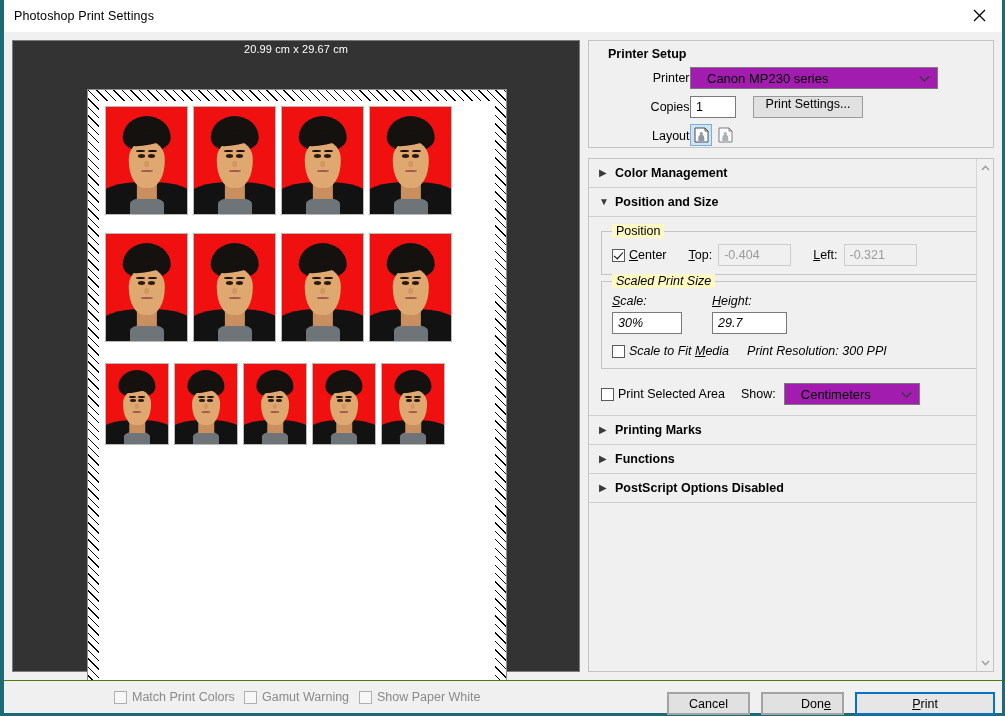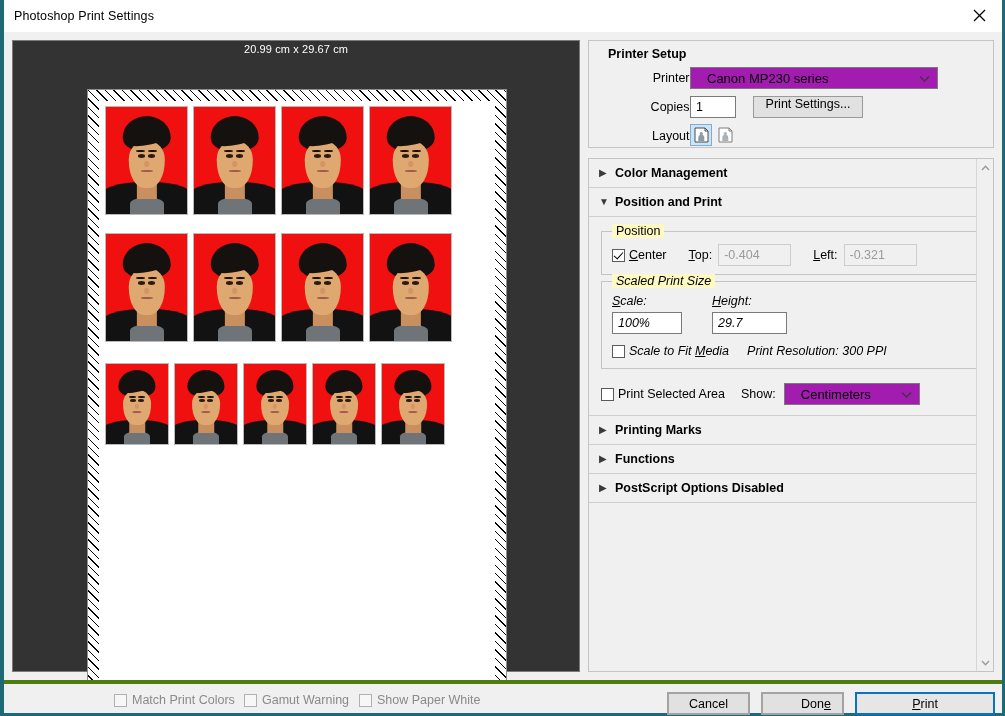--- a/index.html
+++ b/index.html
@@ -320,21 +320,21 @@
     cursor: pointer;
   }
   #sb-up { top: 0; }
   #sb-down { bottom: 0; }
 
   
   #footer {
     position: absolute; left: 0; top: 680px;
     width: 998px; height: 33px;
     background: #f0f0f0;
-    border-top: 4px solid #4d7c0f;
+    border-top: 1px solid #4d7c0f;
   }
   .foot-chk { position: absolute; top: 9px; display: flex; align-items: center; }
   .foot-chk .txt { margin-left: 5px; }
   #fc-match  { left: 110px; }
   #fc-gamut  { left: 240px; }
   #fc-paper  { left: 355px; }
 
   .btn {
     position: absolute; top: 692px;
     height: 23px;
@@ -610,21 +610,21 @@
 
       <div id="sections">
 
         <div class="section-header">
           <span class="tri">▶</span>
           <span class="sh-label">Color Management</span>
         </div>
 
         <div class="section-header">
           <span class="tri">▼</span>
-          <span class="sh-label">Position and Print</span>
+          <span class="sh-label">Position and Size</span>
         </div>
 
         <div class="section-body" style="padding-bottom:10px;">
 
           <div class="fieldset" style="height:44px; margin-top:14px;">
             <span class="legend">Position</span>
             <div class="row" style="position:absolute; left:10px; top:12px;">
               <span class="chk checked"></span>
               <span class="txt" style="margin-left:4px;"><span class="u">C</span><span></span>enter</span>
               <span class="txt" style="margin-left:22px;"><span class="u">T</span>op:</span>
@@ -638,21 +638,21 @@
             </div>
           </div>
 
           <div class="fieldset" style="height:88px; font-style:italic;">
             <span class="legend">Scaled Print Size</span>
 
             <div style="position:absolute; left:10px; top:12px; display:flex;justify-content:flex-end;">
               <div style="width:100px;">
                 <div class="txt"><span class="u">S</span>cale:</div>
                 <div class="tinput" style="width:70px; margin-top:4px;">
-                  <span>100%</span>
+                  <span>30%</span>
                 </div>
               </div>
               <div style="width:102px;">
                 <div class="txt"><span class="u">H</span>eight:</div>
                 <div class="tinput" style="width:75px; margin-top:4px;">
                   <span>29.7</span>
                 </div>
               </div>
             </div>
 

